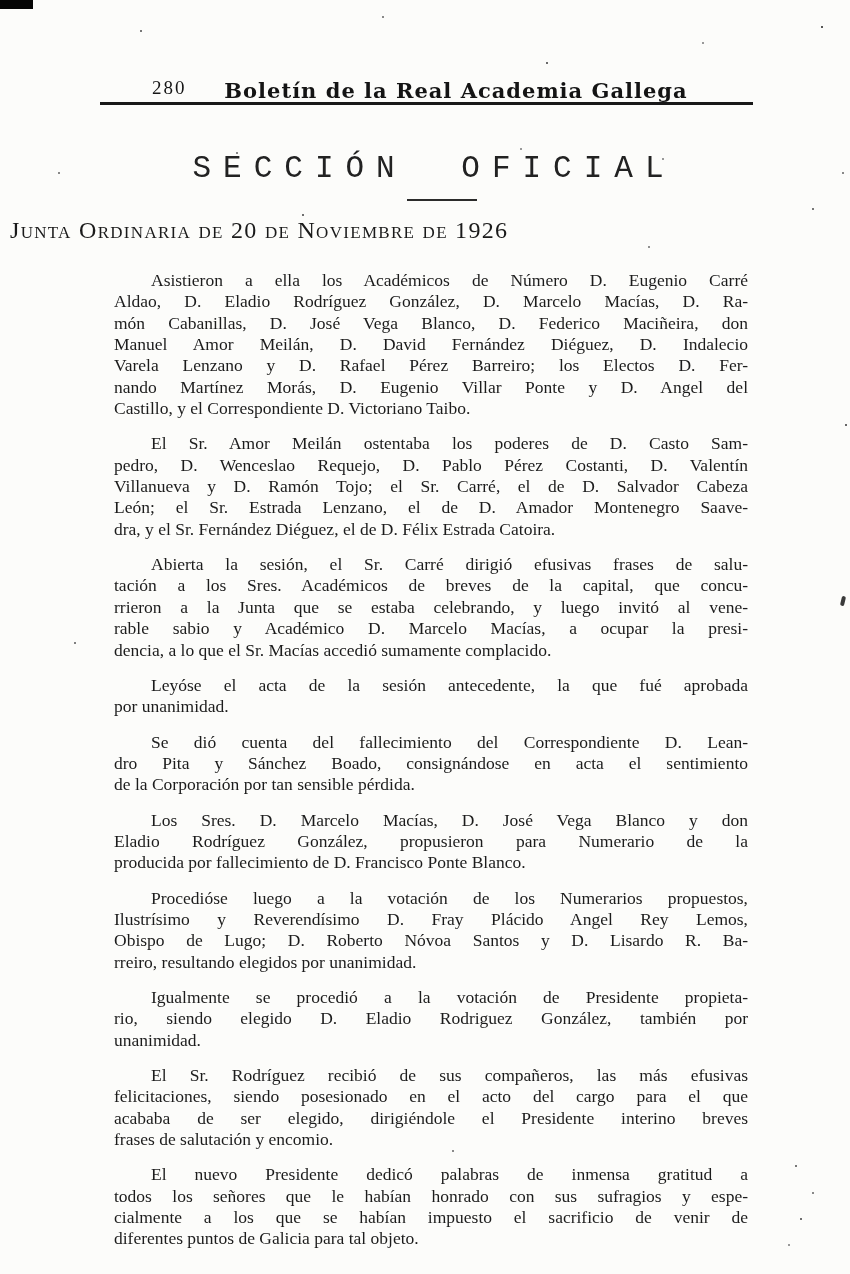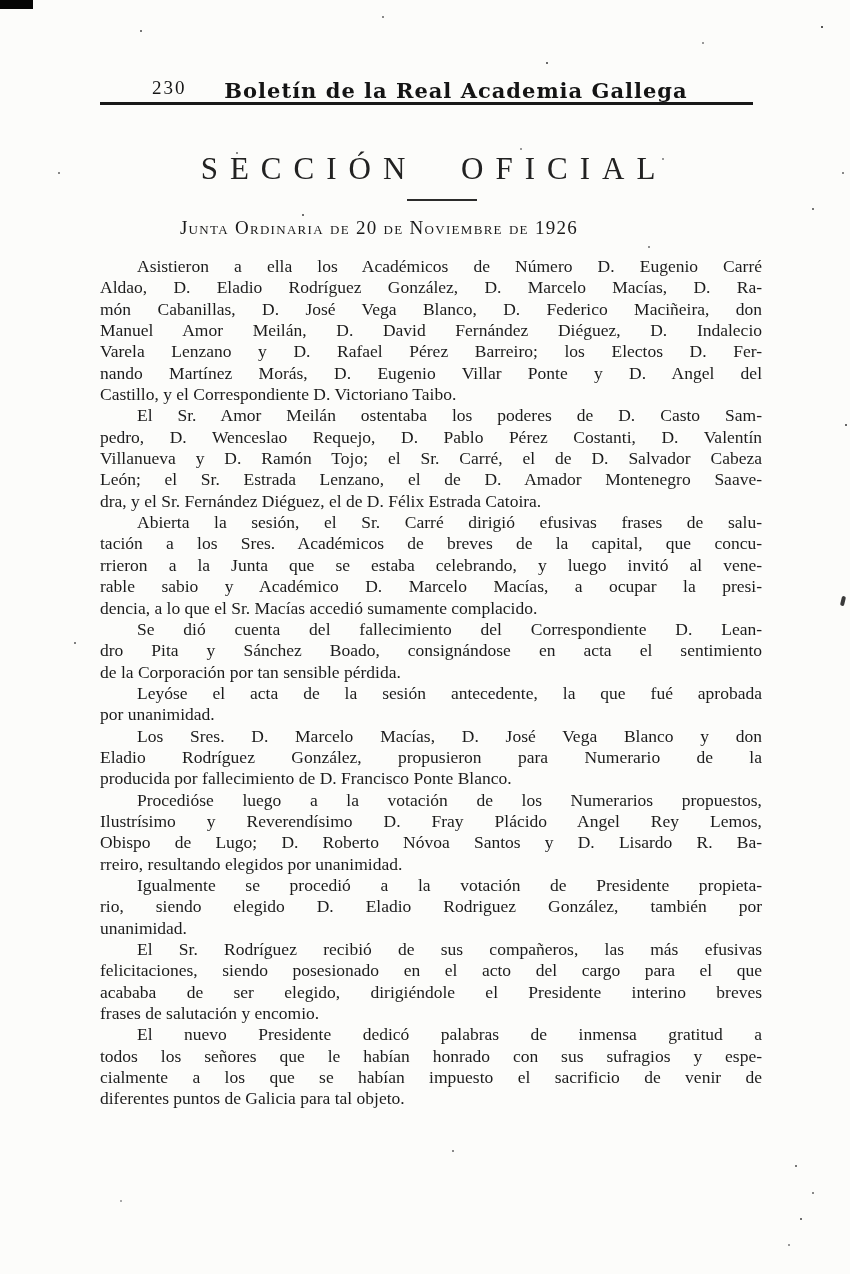--- a/index.html
+++ b/index.html
@@ -32,50 +32,50 @@
   .journal {
     position:absolute; left:0; right:0; top:4px; text-align:center;
     transform:translateX(25px);
     font-family:"DejaVu Serif", serif; font-weight:700;
     font-size:21px; letter-spacing:1px; color:#141414;
   }
   .header-rule { position:absolute; left:100px; top:102px; width:653px; height:3px; background:#181818; }
   .section-title {
     position:absolute; left:0; top:151px; width:850px; margin:0;
     text-align:center; padding-left:18px; box-sizing:border-box;
-    font-family:Liberation Serif, serif; font-weight:400;
+    font-family:Liberation Mono, monospace; font-weight:400;
     font-size:31px; letter-spacing:12px; word-spacing:24px; color:#222222;
   }
   .title-rule { position:absolute; left:407px; top:199px; width:70px; height:2px; background:#2b2b2b; }
   .meeting-heading {
     position:absolute; left:0; top:217px; width:748px; margin:0;
-    text-align:center; padding-left:10px; box-sizing:border-box;
+    text-align:left; padding-left:10px; box-sizing:border-box;
     font-weight:400; font-variant:small-caps;
-    font-size:19px; letter-spacing:1.3px; color:#1a1a1a;
+    font-size:24px; letter-spacing:1.3px; color:#1a1a1a;
   }
   .body {
     position:absolute; left:100px; top:256px; width:662px;
     font-size:17.5px; line-height:21.35px; color:#1c1c1c;
   }
-  .para { margin:0;font-family:Liberation Serif, serif; }
+  .para { margin:14px;font-family:Liberation Serif, serif; }
   .line { text-align:justify; }
   .line.just { text-align-last:justify; }
   .line.first { text-indent:37px; }
 </style>
 </head>
 <body>
 
 <div class="page">
 
   <div class="corner-mark"></div>
   <div class="speck-layer"></div>
   <div class="edge-mark"></div>
 
   <div class="running-header">
-    <span class="pagenum">230</span>
+    <span class="pagenum">280</span>
     <span class="journal">Boletín de la Real Academia Gallega</span>
   </div>
   <div class="header-rule"></div>
 
   <h1 class="section-title">SECCIÓN OFICIAL</h1>
   <div class="title-rule"></div>
 
   <h2 class="meeting-heading">Junta Ordinaria de 20 de Noviembre de 1926</h2>
 
   <div class="body">
@@ -96,27 +96,27 @@
         <div class="line">dra, y el Sr. Fernández Diéguez, el de D. Félix Estrada Catoira.</div>
       </div>
       <div class="para">
         <div class="line first just">Abierta la sesión, el Sr. Carré dirigió efusivas frases de salu-</div>
         <div class="line just">tación a los Sres. Académicos de breves de la capital, que concu-</div>
         <div class="line just">rrieron a la Junta que se estaba celebrando, y luego invitó al vene-</div>
         <div class="line just">rable sabio y Académico D. Marcelo Macías, a ocupar la presi-</div>
         <div class="line">dencia, a lo que el Sr. Macías accedió sumamente complacido.</div>
       </div>
       <div class="para">
+        <div class="line first just">Leyóse el acta de la sesión antecedente, la que fué aprobada</div>
+        <div class="line">por unanimidad.</div>
+      </div>
+      <div class="para">
         <div class="line first just">Se dió cuenta del fallecimiento del Correspondiente D. Lean-</div>
         <div class="line just">dro Pita y Sánchez Boado, consignándose en acta el sentimiento</div>
         <div class="line">de la Corporación por tan sensible pérdida.</div>
-      </div>
-      <div class="para">
-        <div class="line first just">Leyóse el acta de la sesión antecedente, la que fué aprobada</div>
-        <div class="line">por unanimidad.</div>
       </div>
       <div class="para">
         <div class="line first just">Los Sres. D. Marcelo Macías, D. José Vega Blanco y don</div>
         <div class="line just">Eladio Rodríguez González, propusieron para Numerario de la</div>
         <div class="line">producida por fallecimiento de D. Francisco Ponte Blanco.</div>
       </div>
       <div class="para">
         <div class="line first just">Procedióse luego a la votación de los Numerarios propuestos,</div>
         <div class="line just">Ilustrísimo y Reverendísimo D. Fray Plácido Angel Rey Lemos,</div>
         <div class="line just">Obispo de Lugo; D. Roberto Nóvoa Santos y D. Lisardo R. Ba-</div>

